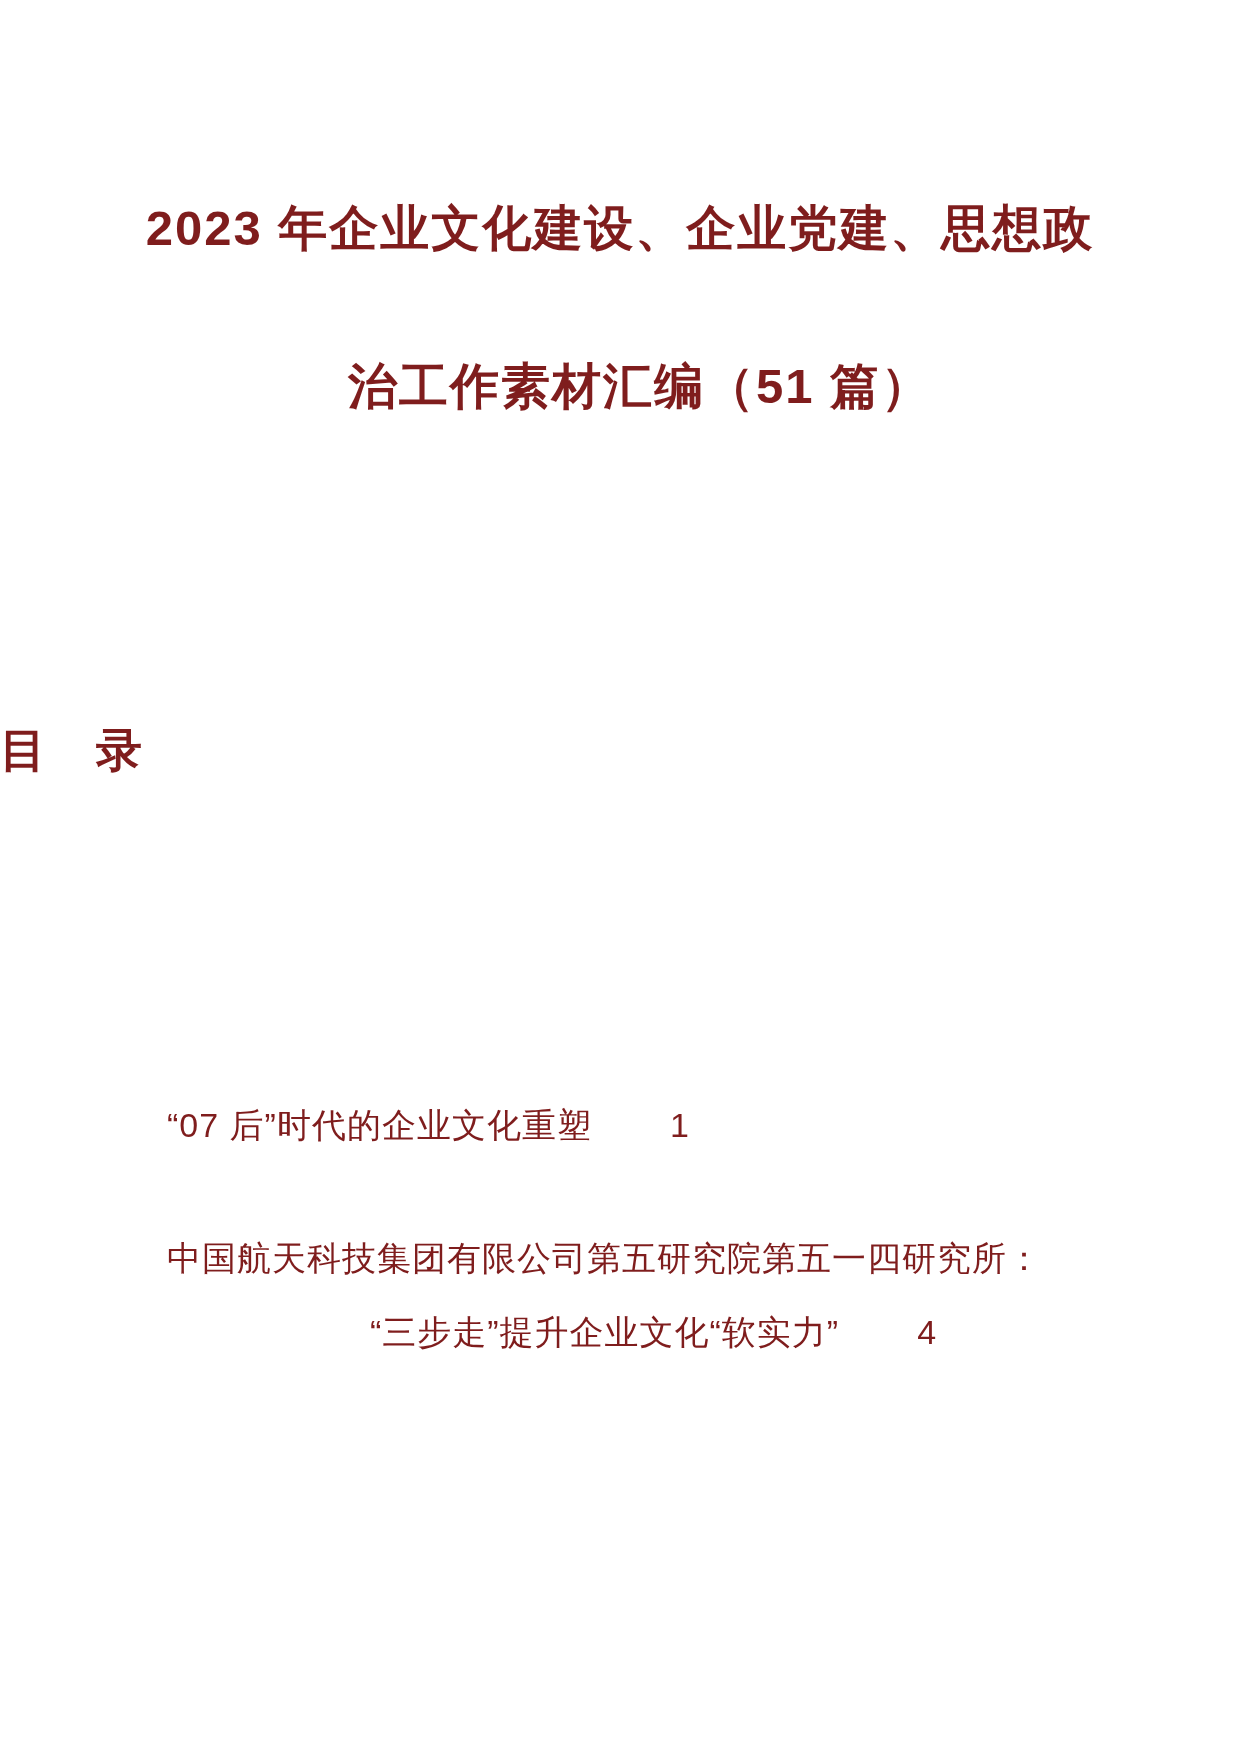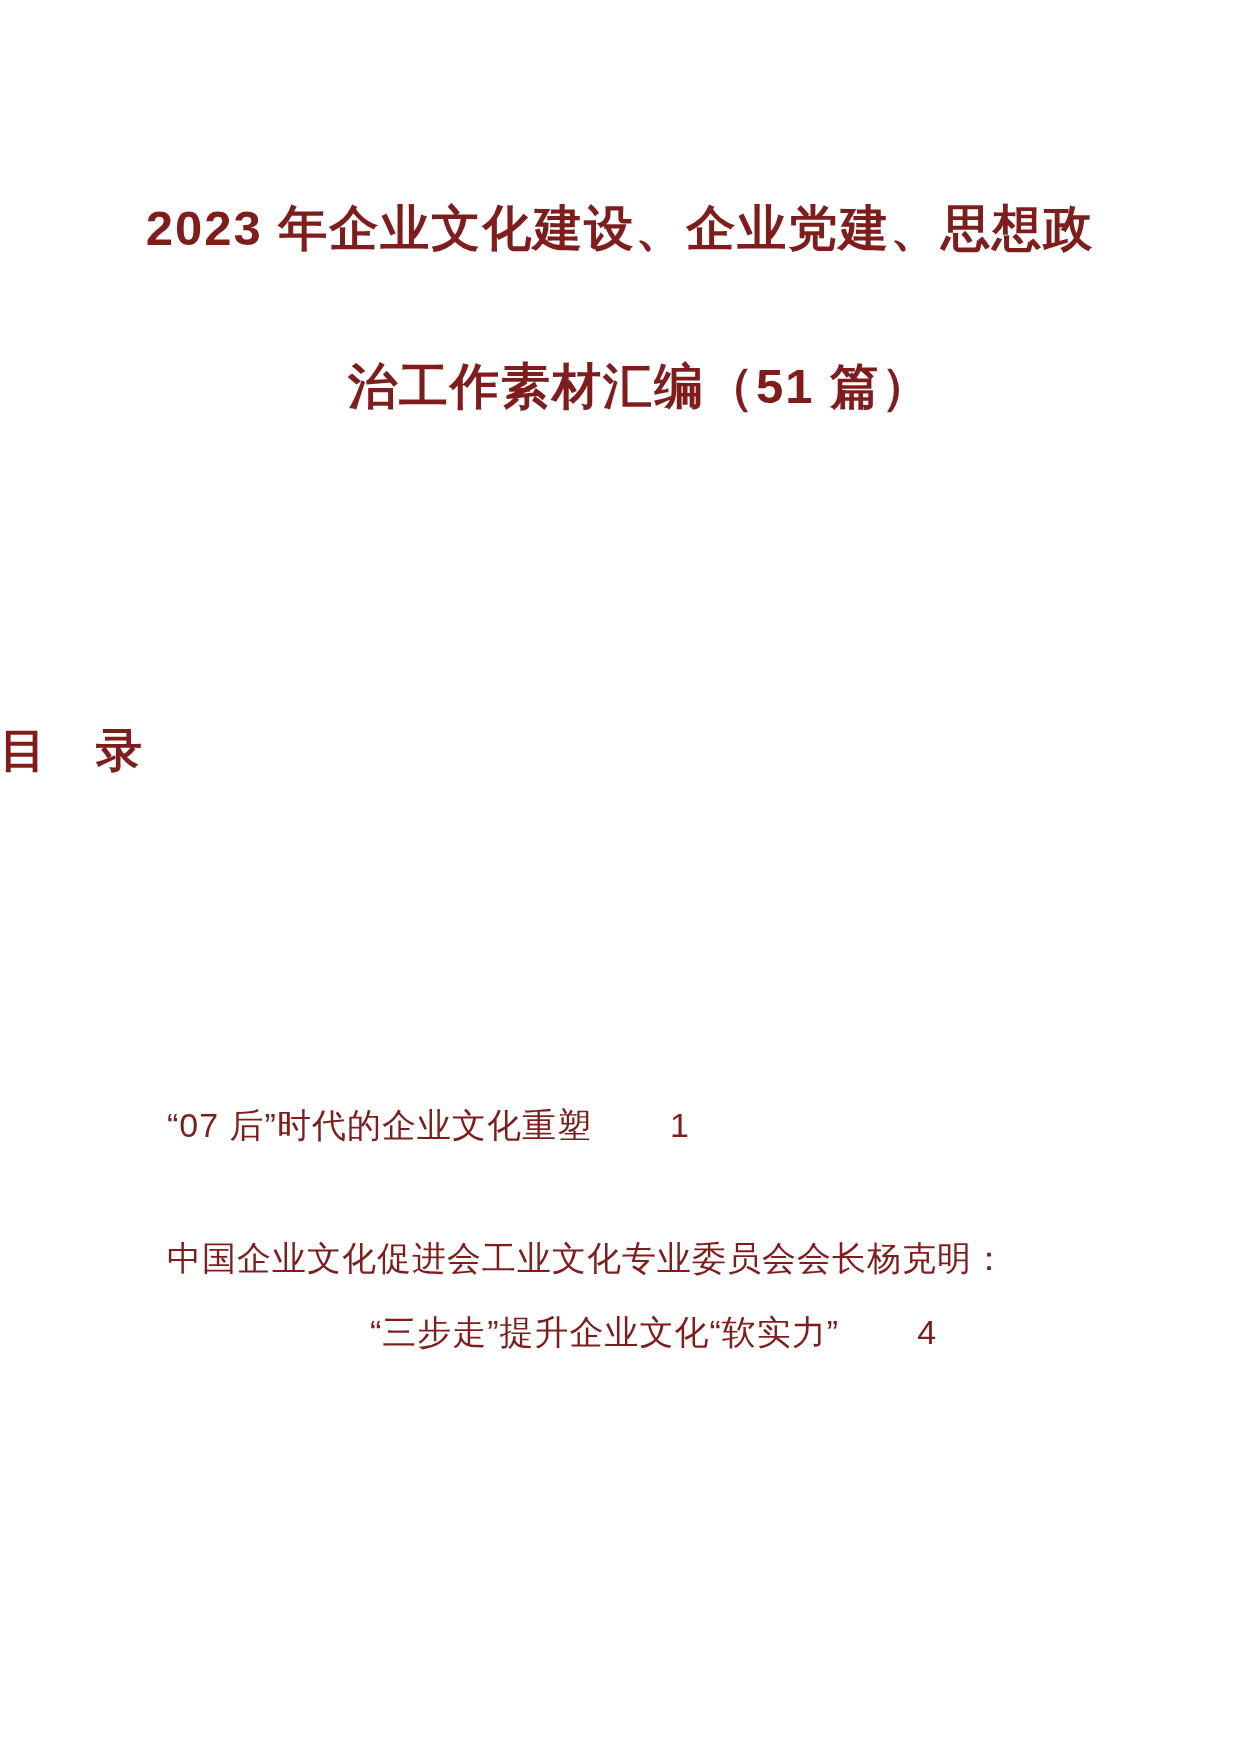--- a/index.html
+++ b/index.html
@@ -71,21 +71,21 @@
   <div class="title-line title-line-2">治工作素材汇编（51 篇）</div>
 
   <div class="toc-heading">目　录</div>
 
 
   <div class="toc-entry toc-entry-1">
     <span>“07 后”时代的企业文化重塑</span><span class="pagenum">1</span>
   </div>
 
   <div class="toc-entry toc-entry-2">
-    <span>中国企业文化促进会工业文化专业委员会会长杨克明：</span><span class="pagenum"></span>
+    <span>中国航天科技集团有限公司第五研究院第五一四研究所：</span><span class="pagenum"></span>
   </div>
 
   <div class="toc-entry toc-entry-3">
     <span>“三步走”提升企业文化“软实力”</span><span class="pagenum">4</span>
   </div>
 
 
 </div>
 
 </body></html>

